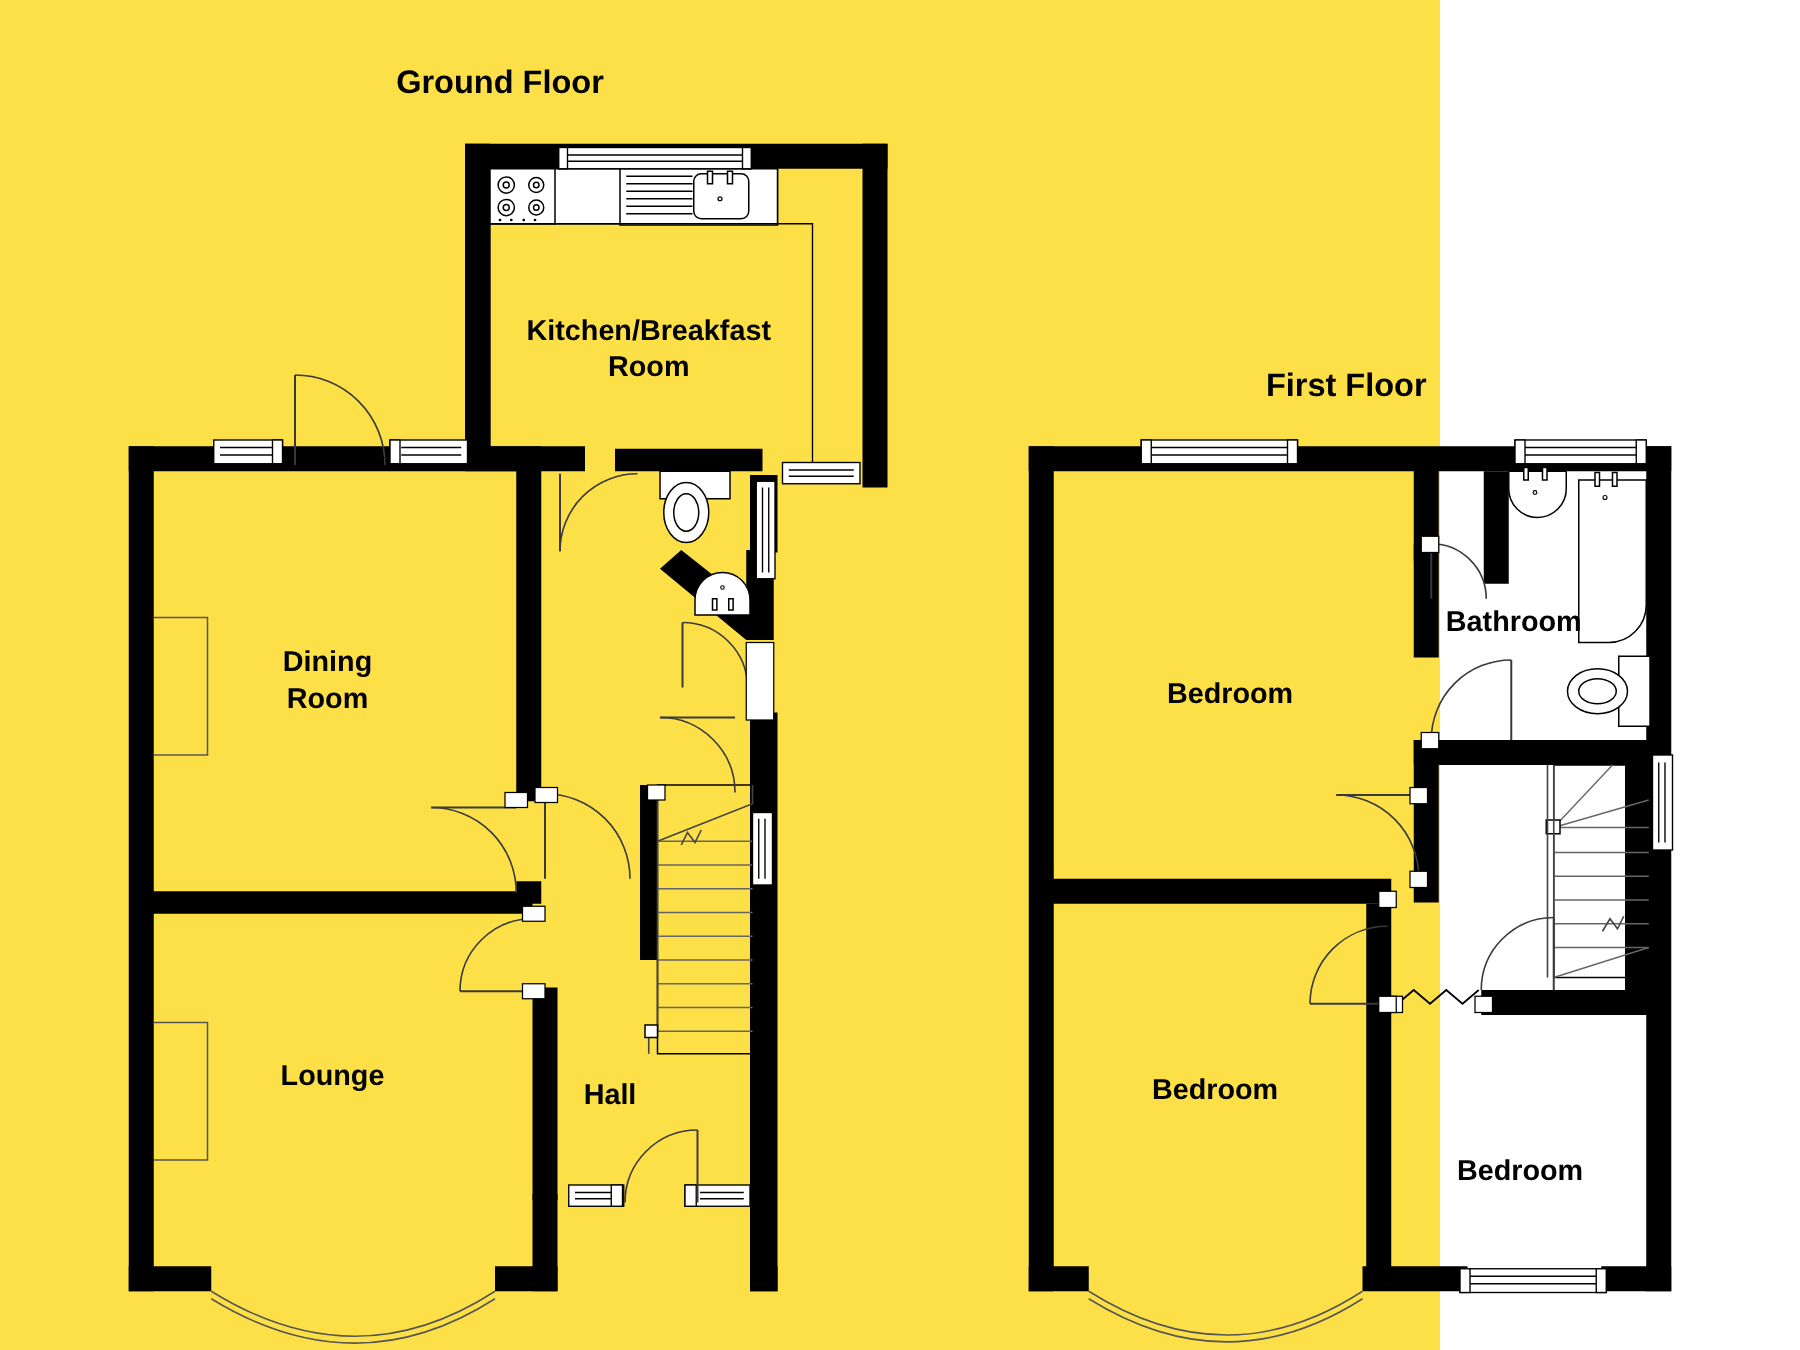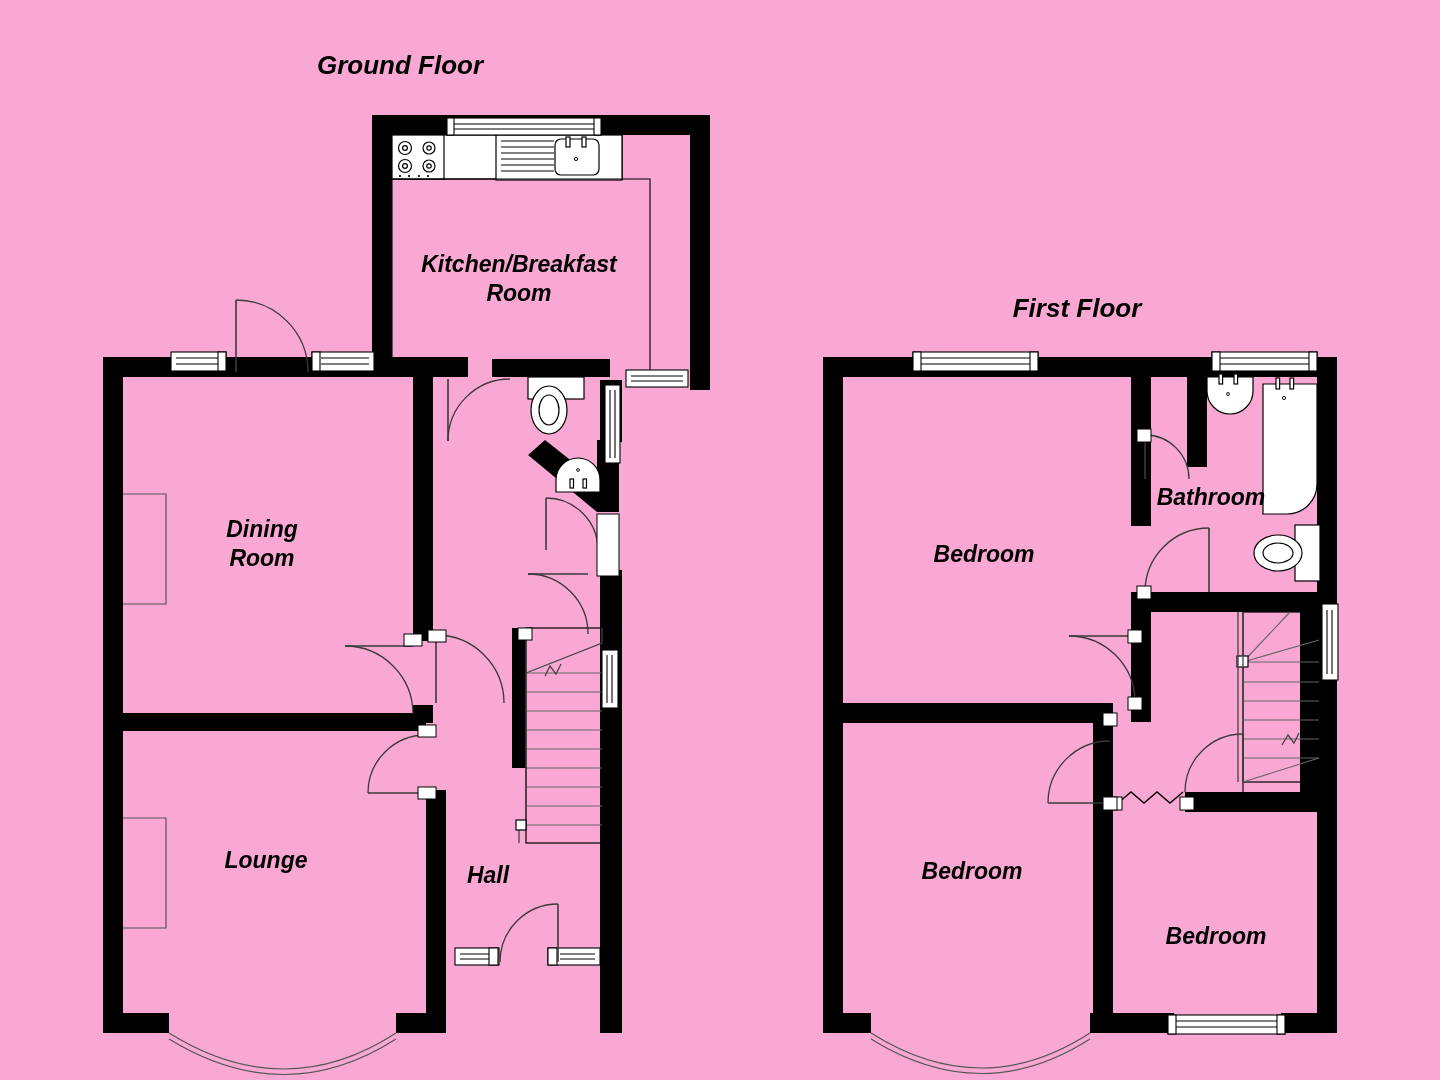--- a/index.html
+++ b/index.html
@@ -1,18 +1,18 @@
 <!DOCTYPE html>
 <html><head>
 <meta charset="utf-8">
 <style>
   html,body{margin:0;padding:0;background:#ffffff;}
   body{width:1440px;height:1080px;overflow:hidden;
        font-family:"Liberation Sans","DejaVu Sans",sans-serif;}
-  #stage{position:relative;width:1440px;height:1080px;background:#f9a8d4;font-style:italic;}
+  #stage{position:relative;width:1152px;height:1080px;background:#fde047;}
   svg.plan{position:absolute;left:0;top:0;width:1440px;height:1080px;}
   .floor-title{font-weight:bold;font-size:26px;fill:#000;text-anchor:middle;
                font-family:"Liberation Sans","DejaVu Sans",sans-serif;}
   .room-label{font-weight:bold;font-size:23px;fill:#000;text-anchor:middle;
               font-family:"Liberation Sans","DejaVu Sans",sans-serif;}
   .wall{fill:#000;}
   .thinline{fill:none;stroke:#000;stroke-width:1.1;}
   .thinline2{fill:none;stroke:#000;stroke-width:1.4;}
   .fixture{fill:#ffffff;stroke:#000;stroke-width:1.2;}
   .fixture-nofill{fill:none;stroke:#000;stroke-width:1.2;}

